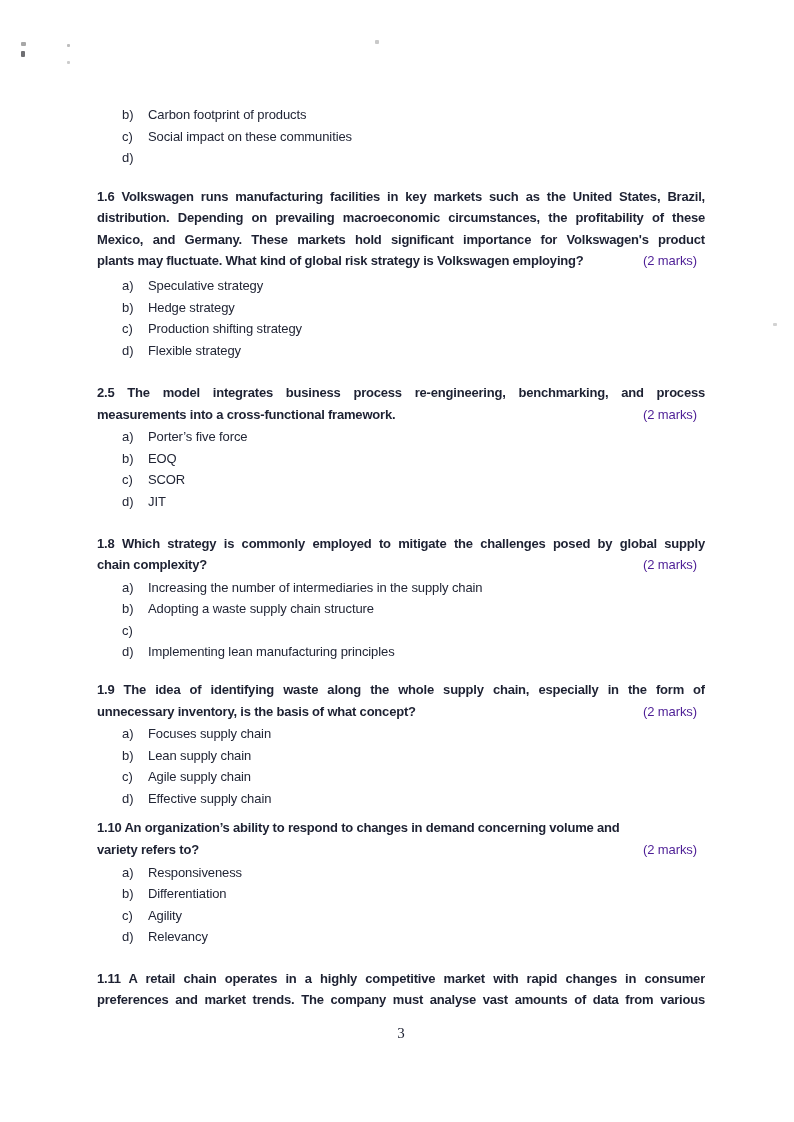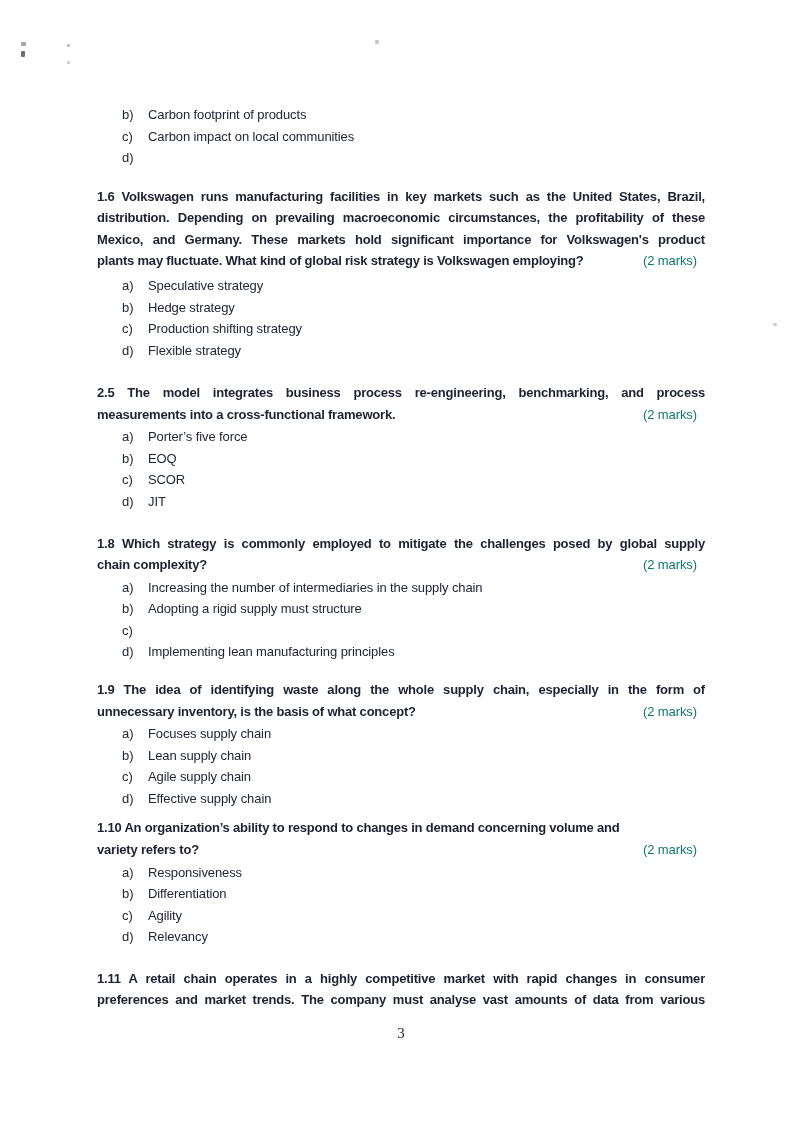--- a/index.html
+++ b/index.html
@@ -41,21 +41,21 @@
     justify-content: space-between;
     align-items: baseline;
     text-align: right;
   }
   .lastline .qtext { white-space: nowrap; }
   .marks {
     font-weight: 400;
     letter-spacing: -0.1px;
     margin-right: 8px;
     white-space: nowrap;
-    color: #0f766e;
+    color: #4c1d95;
   }
 
   
   .opts { margin-top: 3px; }
   .opt {
     display: flex;
     padding-left: 25px;
     font-size: 13px;
     font-weight: 400;
     letter-spacing: -0.1px;
@@ -103,21 +103,21 @@
 
   <div class="content">
 
     <div class="opts" style="margin-top:0;">
       <div class="opt">
         <span class="letter">b)</span>
         <span>Carbon footprint of products</span>
       </div>
       <div class="opt">
         <span class="letter">c)</span>
-        <span>Carbon impact on local communities</span>
+        <span>Social impact on these communities</span>
       </div>
       <div class="opt">
         <span class="letter">d)</span>
       </div>
     </div>
 
     <div class="q" style="margin-top:17px;">
       <div class="qline jline">1.6 Volkswagen runs manufacturing facilities in key markets such as the United States, Brazil,</div>
       <div class="qline jline">distribution. Depending on prevailing macroeconomic circumstances, the profitability of these</div>
       <div class="qline jline">Mexico, and Germany. These markets hold significant importance for Volkswagen's product</div>
@@ -177,21 +177,21 @@
         <span class="qtext">chain complexity?</span>
         <span class="marks">(2 marks)</span>
       </div>
       <div class="opts tight">
         <div class="opt">
           <span class="letter">a)</span>
           <span>Increasing the number of intermediaries in the supply chain</span>
         </div>
         <div class="opt">
           <span class="letter">b)</span>
-          <span>Adopting a rigid supply must structure</span>
+          <span>Adopting a waste supply chain structure</span>
         </div>
         <div class="opt">
           <span class="letter">c)</span>
         </div>
         <div class="opt">
           <span class="letter">d)</span>
           <span>Implementing lean manufacturing principles</span>
         </div>
       </div>
     </div>

